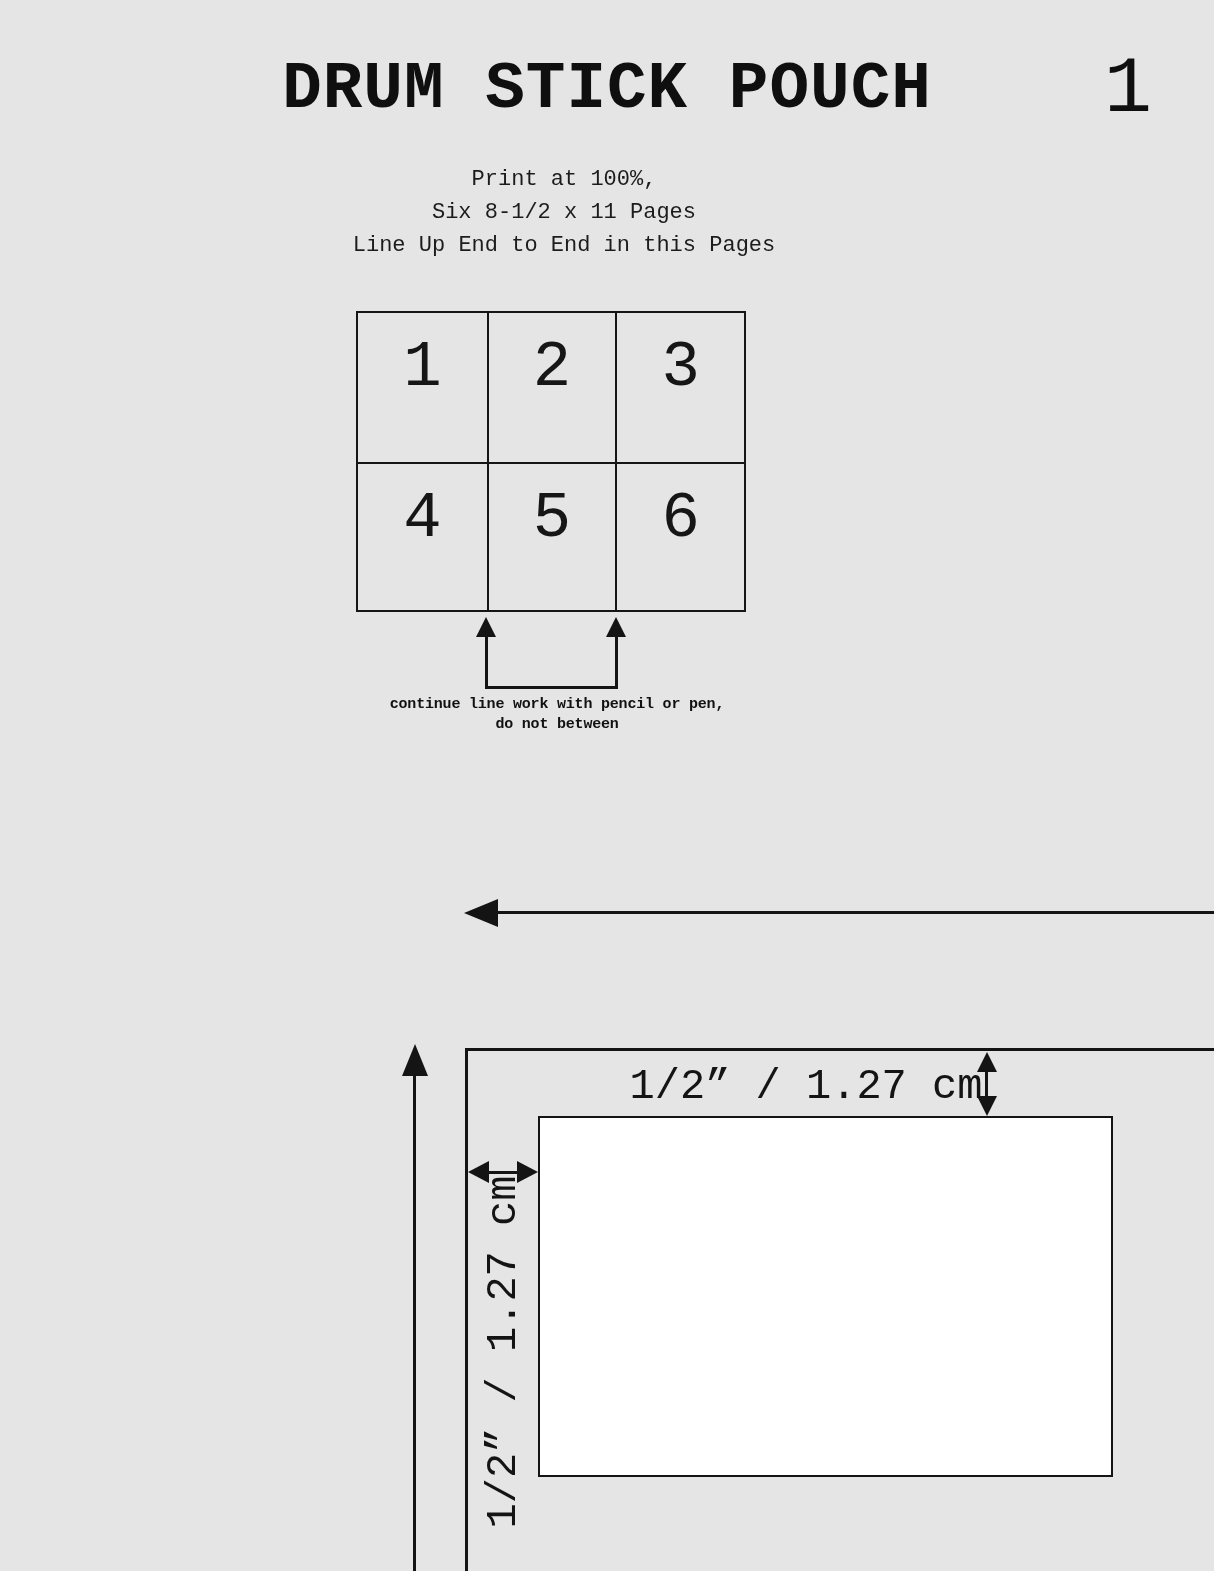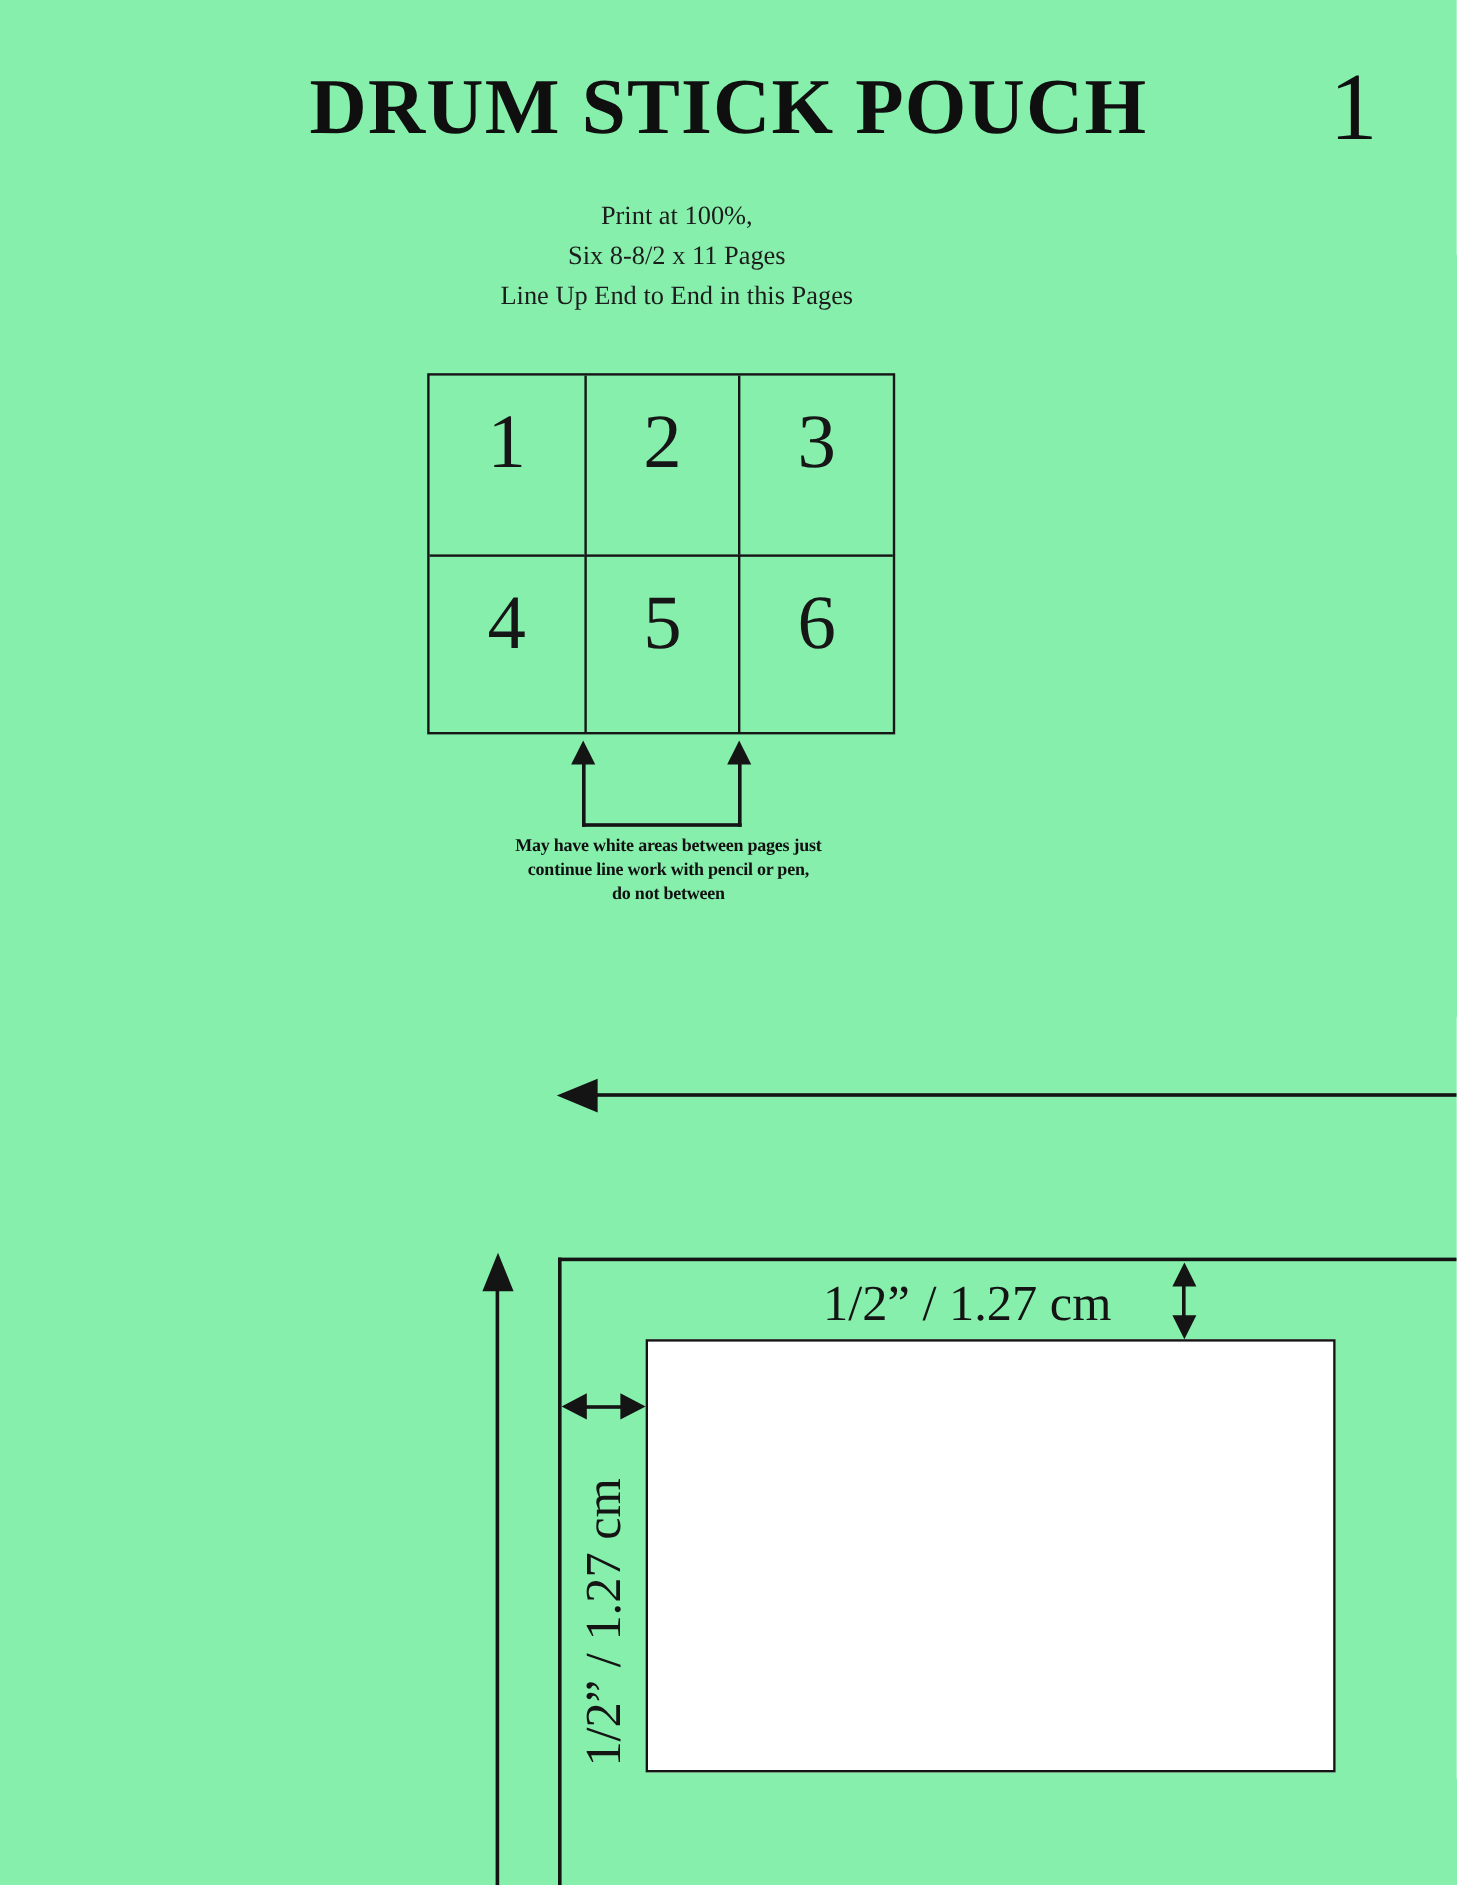--- a/index.html
+++ b/index.html
@@ -1,21 +1,21 @@
 <!DOCTYPE html>
 <html><head>
 <meta charset="utf-8">
 <style>
   html,body{margin:0;padding:0;background:#ffffff;}
   .canvas{
     position:relative;
     width:1214px;height:1571px;
-    background:#86efac;
+    background:#e5e5e5;
     overflow:hidden;
-    font-family:Liberation Serif, serif;
+    font-family:Liberation Mono, monospace;
     color:#121212;
   }
   .abs{position:absolute;}
   
   .title{
     left:0;top:54px;width:1214px;
     text-align:center;
     font-size:66px;font-weight:700;letter-spacing:1px;
     line-height:1.1;
     color:#0f0f0f;
@@ -94,41 +94,40 @@
 </head>
 <body>
 
 <div class="canvas">
 
   <div class="abs title">DRUM STICK POUCH</div>
   <div class="abs page-number">1</div>
 
   <div class="abs instructions">
     <div>Print at 100%,</div>
-    <div>Six 8-8/2 x 11 Pages</div>
+    <div>Six 8-1/2 x 11 Pages</div>
     <div>Line Up End to End in this Pages</div>
   </div>
 
   <div class="abs order-grid">
     <div class="order-cell">1</div>
     <div class="order-cell bl">2</div>
     <div class="order-cell bl">3</div>
     <div class="order-cell bt">4</div>
     <div class="order-cell bl bt">5</div>
     <div class="order-cell bl bt">6</div>
   </div>
 
   <div class="abs tri tri-up sm" style="left:476px;top:617px;"></div>
   <div class="abs tri tri-up sm" style="left:606px;top:617px;"></div>
   <div class="abs line" style="left:485px;top:634px;width:3px;height:55px;"></div>
   <div class="abs line" style="left:615px;top:634px;width:3px;height:55px;"></div>
   <div class="abs line" style="left:485px;top:686px;width:133px;height:3px;"></div>
 
   <div class="abs note">
-    <div>May have white areas between pages just</div>
     <div>continue line work with pencil or pen,</div>
     <div>do not between</div>
   </div>
 
   <div class="abs tri tri-left" style="left:464px;top:899px;"></div>
   <div class="abs line" style="left:494px;top:911px;width:720px;height:3px;"></div>
 
   <div class="abs tri tri-up tall" style="left:402px;top:1044px;"></div>
   <div class="abs line" style="left:413px;top:1072px;width:3px;height:499px;"></div>
 

